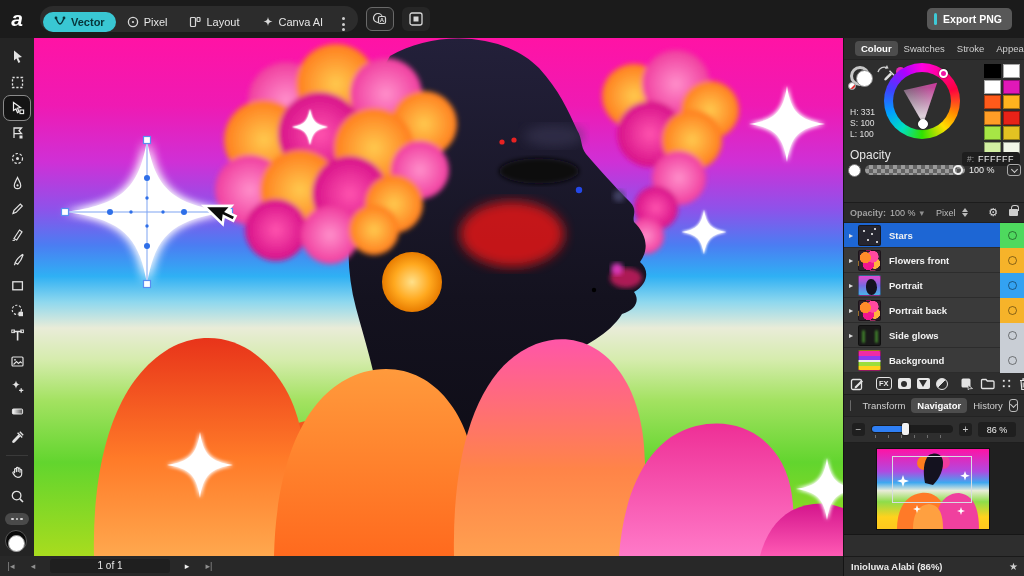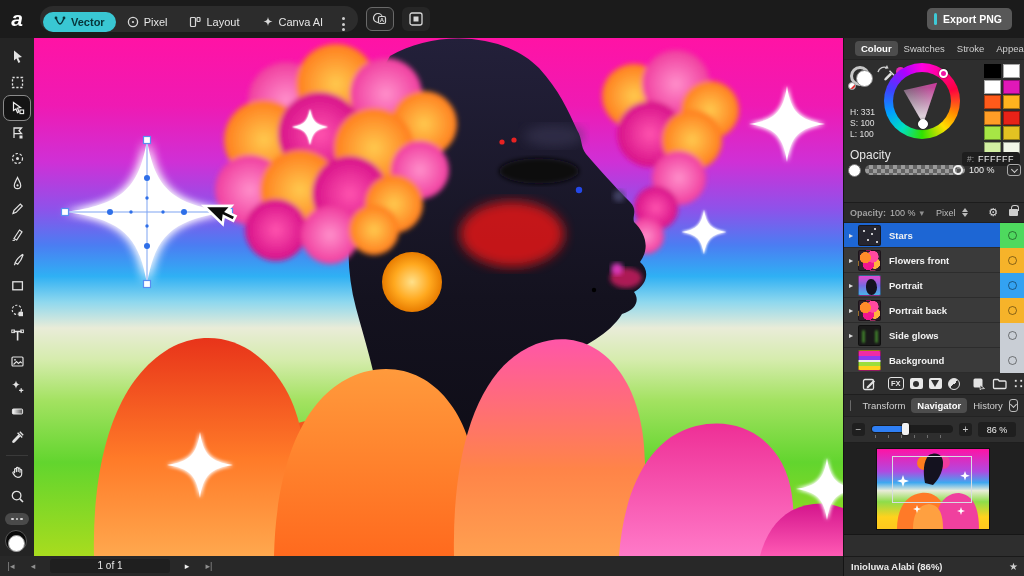--- a/index.html
+++ b/index.html
@@ -97,21 +97,21 @@
   
   .t-stars{background:#262630;}
   .t-stars i{position:absolute;width:2px;height:2px;background:#fff;border-radius:50%;}
   .t-fl{background:radial-gradient(circle at 30% 35%,#ff8b2a 0 28%,transparent 30%),radial-gradient(circle at 65% 30%,#ff49a0 0 30%,transparent 32%),radial-gradient(circle at 45% 70%,#f0168e 0 32%,transparent 34%),radial-gradient(circle at 75% 65%,#ffb13e 0 26%,transparent 28%),#30222c;}
   .t-port{background:linear-gradient(180deg,#e24ad0 0%,#7a6ae0 50%,#48b4e8 100%);}
   .t-port i{position:absolute;left:7px;top:3px;width:11px;height:16px;border-radius:45% 55% 50% 50%;background:#15131f;}
   .t-glow{background:#191919;}
   .t-glow i{position:absolute;top:4px;width:3px;height:13px;border-radius:2px;background:#3d7a2a;filter:blur(1px);}
   .t-bg{background:linear-gradient(180deg,#f02ba4 0 26%,#8a3cf0 26% 46%,#efefef 46% 58%,#9ade3e 58% 78%,#ffd21d 78% 100%);}
   
-  #licons{display:flex;align-items:center;height:22px;padding:0 18px;background:#2e2e2e;border-bottom:1px solid #1e1e1e;gap:6px;}
+  #licons{display:flex;align-items:center;height:22px;padding:0 6px;background:#2e2e2e;border-bottom:1px solid #1e1e1e;gap:6px;}
   .lic{display:flex;align-items:center;justify-content:center;width:17px;height:15px;color:#e4e4e4;}
   .fxbox{border:1.4px solid #e4e4e4;border-radius:3px;font-size:7.5px;font-weight:800;padding:1px 2px;color:#e8e8e8;}
   .maskbox{width:13px;height:11px;background:#e8e8e8;border-radius:2px;position:relative;}
   .maskbox:after{content:"";position:absolute;left:3.5px;top:2.5px;width:6px;height:6px;border-radius:50%;background:#2e2e2e;}
   .adjbox{width:13px;height:11px;background:#e8e8e8;border-radius:2px;position:relative;}
   .adjbox:after{content:"";position:absolute;left:2.5px;top:2px;width:0;height:0;border-left:4px solid transparent;border-right:4px solid transparent;border-top:7px solid #2e2e2e;}
   .blendc{width:12px;height:12px;border-radius:50%;border:1.4px solid #e4e4e4;background:linear-gradient(135deg,#e4e4e4 50%,transparent 50%);}
   .gap{flex:1;}
   .dotgrid{width:11px;height:11px;background:radial-gradient(circle,#e4e4e4 1.1px,transparent 1.3px) 0 0/5.5px 5.5px;}
   

